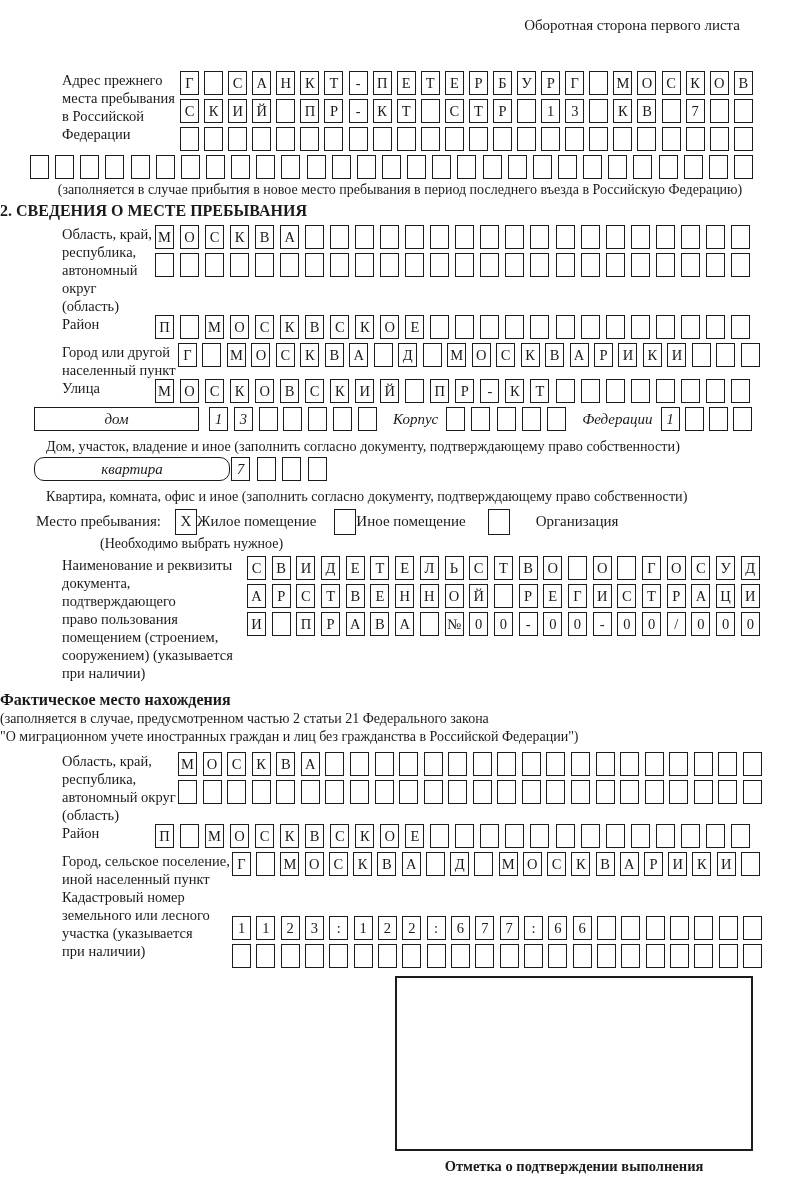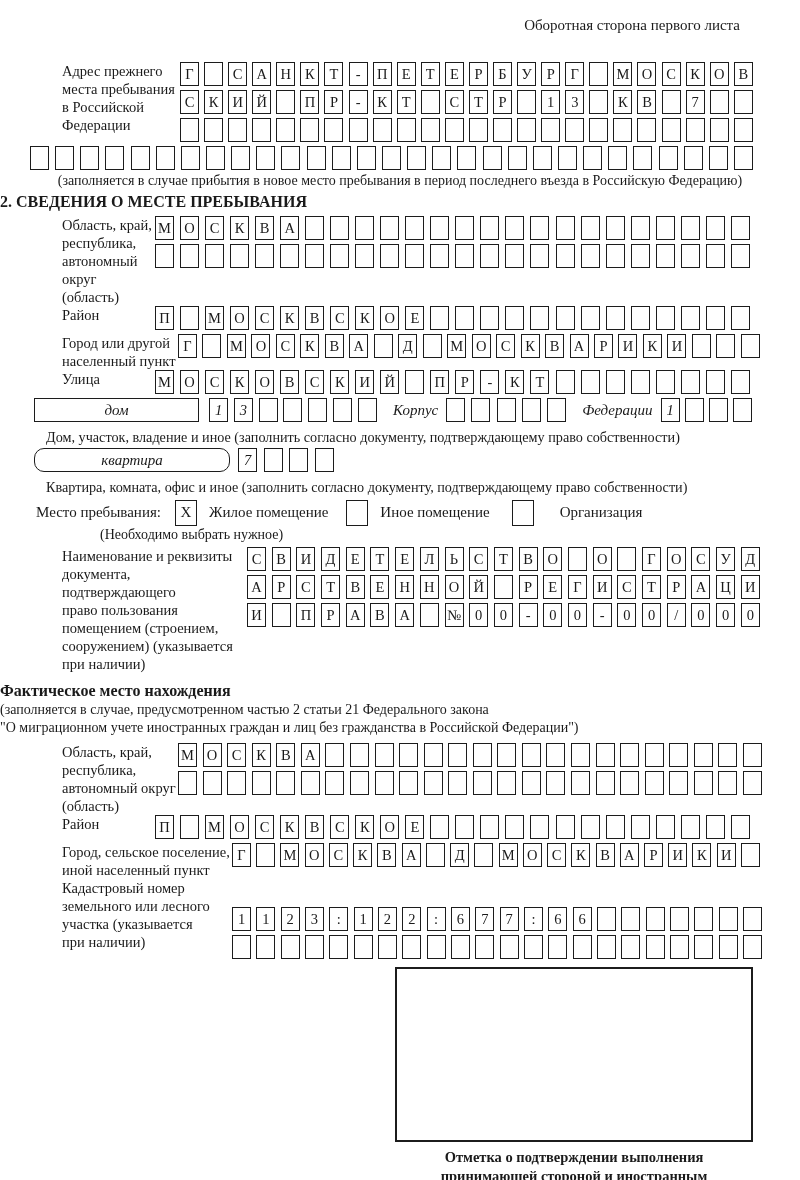--- a/index.html
+++ b/index.html
@@ -12,33 +12,33 @@
   .rows{flex:0 0 auto;}
   .grid{display:flex;justify-content:space-between;margin-bottom:4px;}
   .g573{width:573px}.g595{width:595px}.g582{width:582px}.g513{width:513px}
   .g584{width:584px}.g528{width:528px}.g530{width:530px}
   .g168{width:168px}.g120{width:120px}.g92{width:92px}.g96{width:96px}
   .gfull{width:723px;margin-left:30px;margin-bottom:2px;}
   .cell{flex:0 0 19px;height:24px;border:1.5px solid #1c1c1c;box-sizing:border-box;
         display:flex;align-items:center;justify-content:center;font-size:14.5px;background:#fff;}
   .note{text-align:center;font-size:14px;line-height:18px;}
   .sect-title{font-weight:bold;font-size:16px;line-height:20px;margin-top:2px;}
-  .mt4{margin-top:4px}.mt6{margin-top:6px}.mt10{margin-top:8px}.mt22{margin-top:27px}
+  .mt4{margin-top:4px}.mt6{margin-top:6px}.mt10{margin-top:8px}.mt22{margin-top:36px}
   .houserow{display:flex;align-items:flex-start;margin-left:34px;margin-bottom:2px;font-style:italic;}
   .widebox{height:24px;border:1.5px solid #1c1c1c;box-sizing:border-box;display:flex;
            align-items:center;justify-content:center;font-size:15px;background:#fff;}
   .wb-dom{width:165px;margin-right:10px;}
-  .wb-kv{width:196px;margin-right:8px;border-radius:10px;}
+  .wb-kv{width:196px;margin-right:1px;border-radius:10px;}
   .seglbl{font-size:15px;line-height:24px;margin:0 8px 0 16px;}
   .caption{margin-left:46px;font-size:14.2px;line-height:18px;margin-bottom:2px;}
   .stayrow{display:flex;align-items:center;margin-left:36px;margin-top:3px;height:27px;}
   .staylbl{font-size:15px;}
   .cb{width:22px;height:26px;border:1.6px solid #1c1c1c;box-sizing:border-box;display:flex;
       align-items:center;justify-content:center;font-size:15px;margin-left:14px;}
-  .optlbl{font-size:15px;margin-left:12px;}
+  .optlbl{font-size:15px;margin-left:0;}
   .staynote{width:480px;margin-left:100px;font-size:14px;line-height:17px;}
   .centernote{text-align:left;font-size:14px;line-height:18px;white-space:pre-line;}
   .gridpad{margin-top:28px;}
   .stampwrap{margin-left:395px;width:358px;margin-top:4px;}
   .stampbox{width:358px;height:175px;border:2px solid #1c1c1c;box-sizing:border-box;background:#fff;}
   .stampcap{margin-top:6px;text-align:center;font-size:14.5px;line-height:19px;font-weight:bold;}
 </style>
 </head>
 <body>
 

